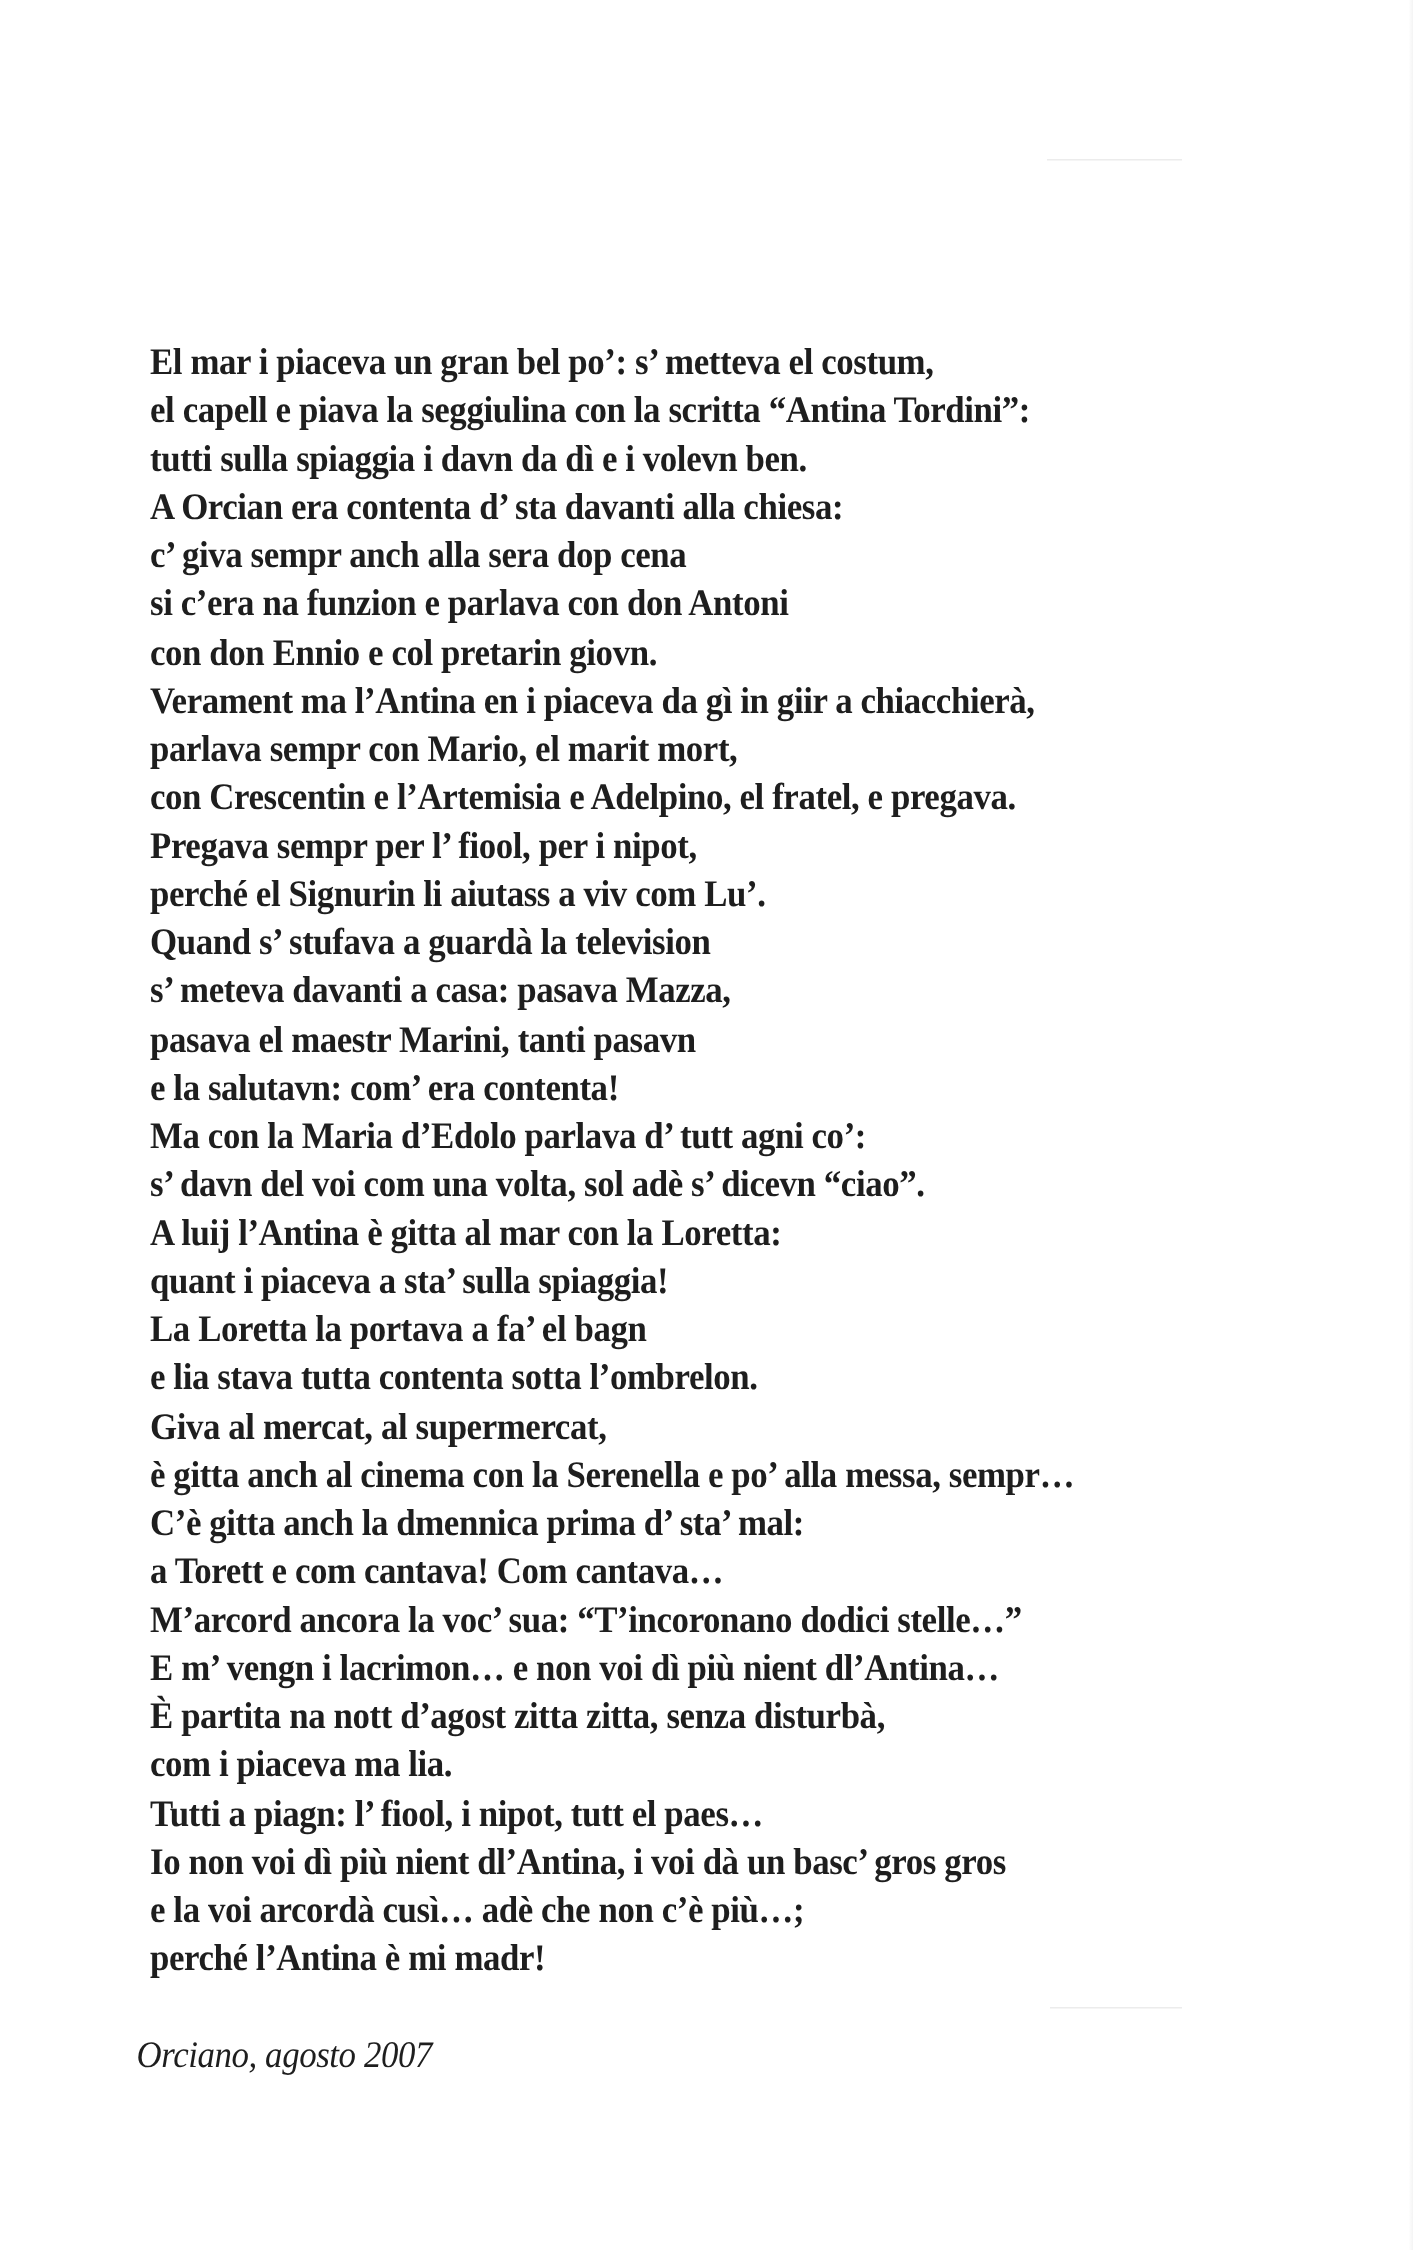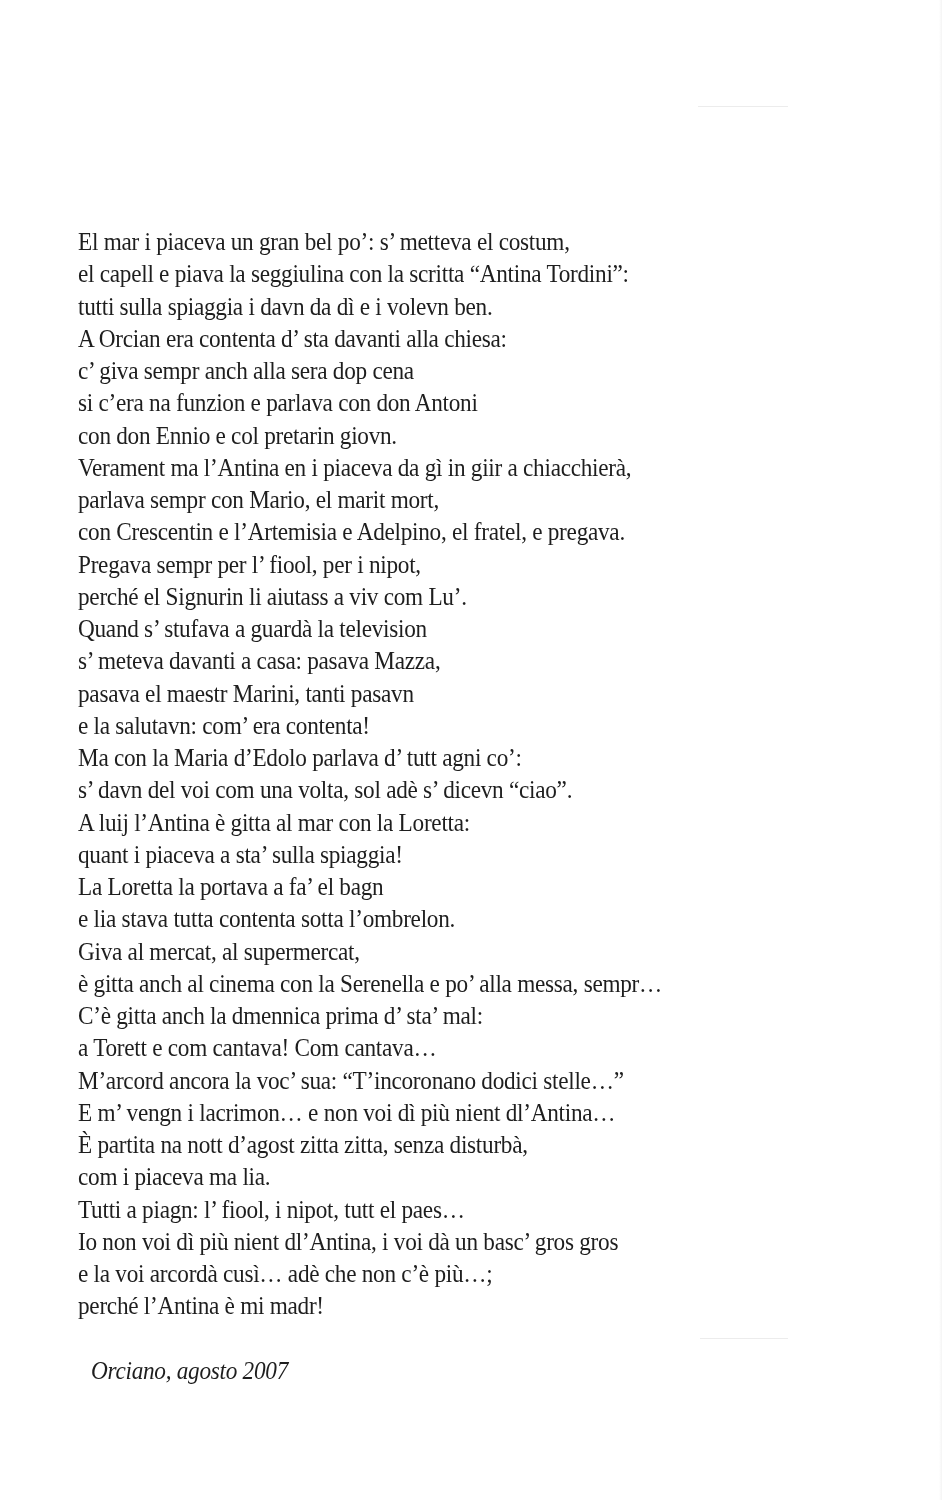--- a/index.html
+++ b/index.html
@@ -29,26 +29,27 @@
     .faint-rule.top { left: 698px; top: 106px; width: 90px; }
     .faint-rule.bottom { left: 700px; top: 1338px; width: 88px; }
     .right-edge {
       position: absolute;
       right: 0; top: 0;
       width: 3px; height: 1500px;
       background: linear-gradient(to right, #ffffff, #f4f4f4);
     }
     .poem {
       position: absolute;
-      left: 78px;
+      left: 100px;
       top: 226px;
       width: 800px;
       margin: 0;
       padding: 0;
       list-style: none;
+      font-weight: bold;
     }
     .poem .line {
       display: block;
       font-size: 25px;
       line-height: 32.25px;
       height: 32.25px;
       white-space: nowrap;
       letter-spacing: -0.3px;
       transform: scaleX(0.93);
       transform-origin: left center;

